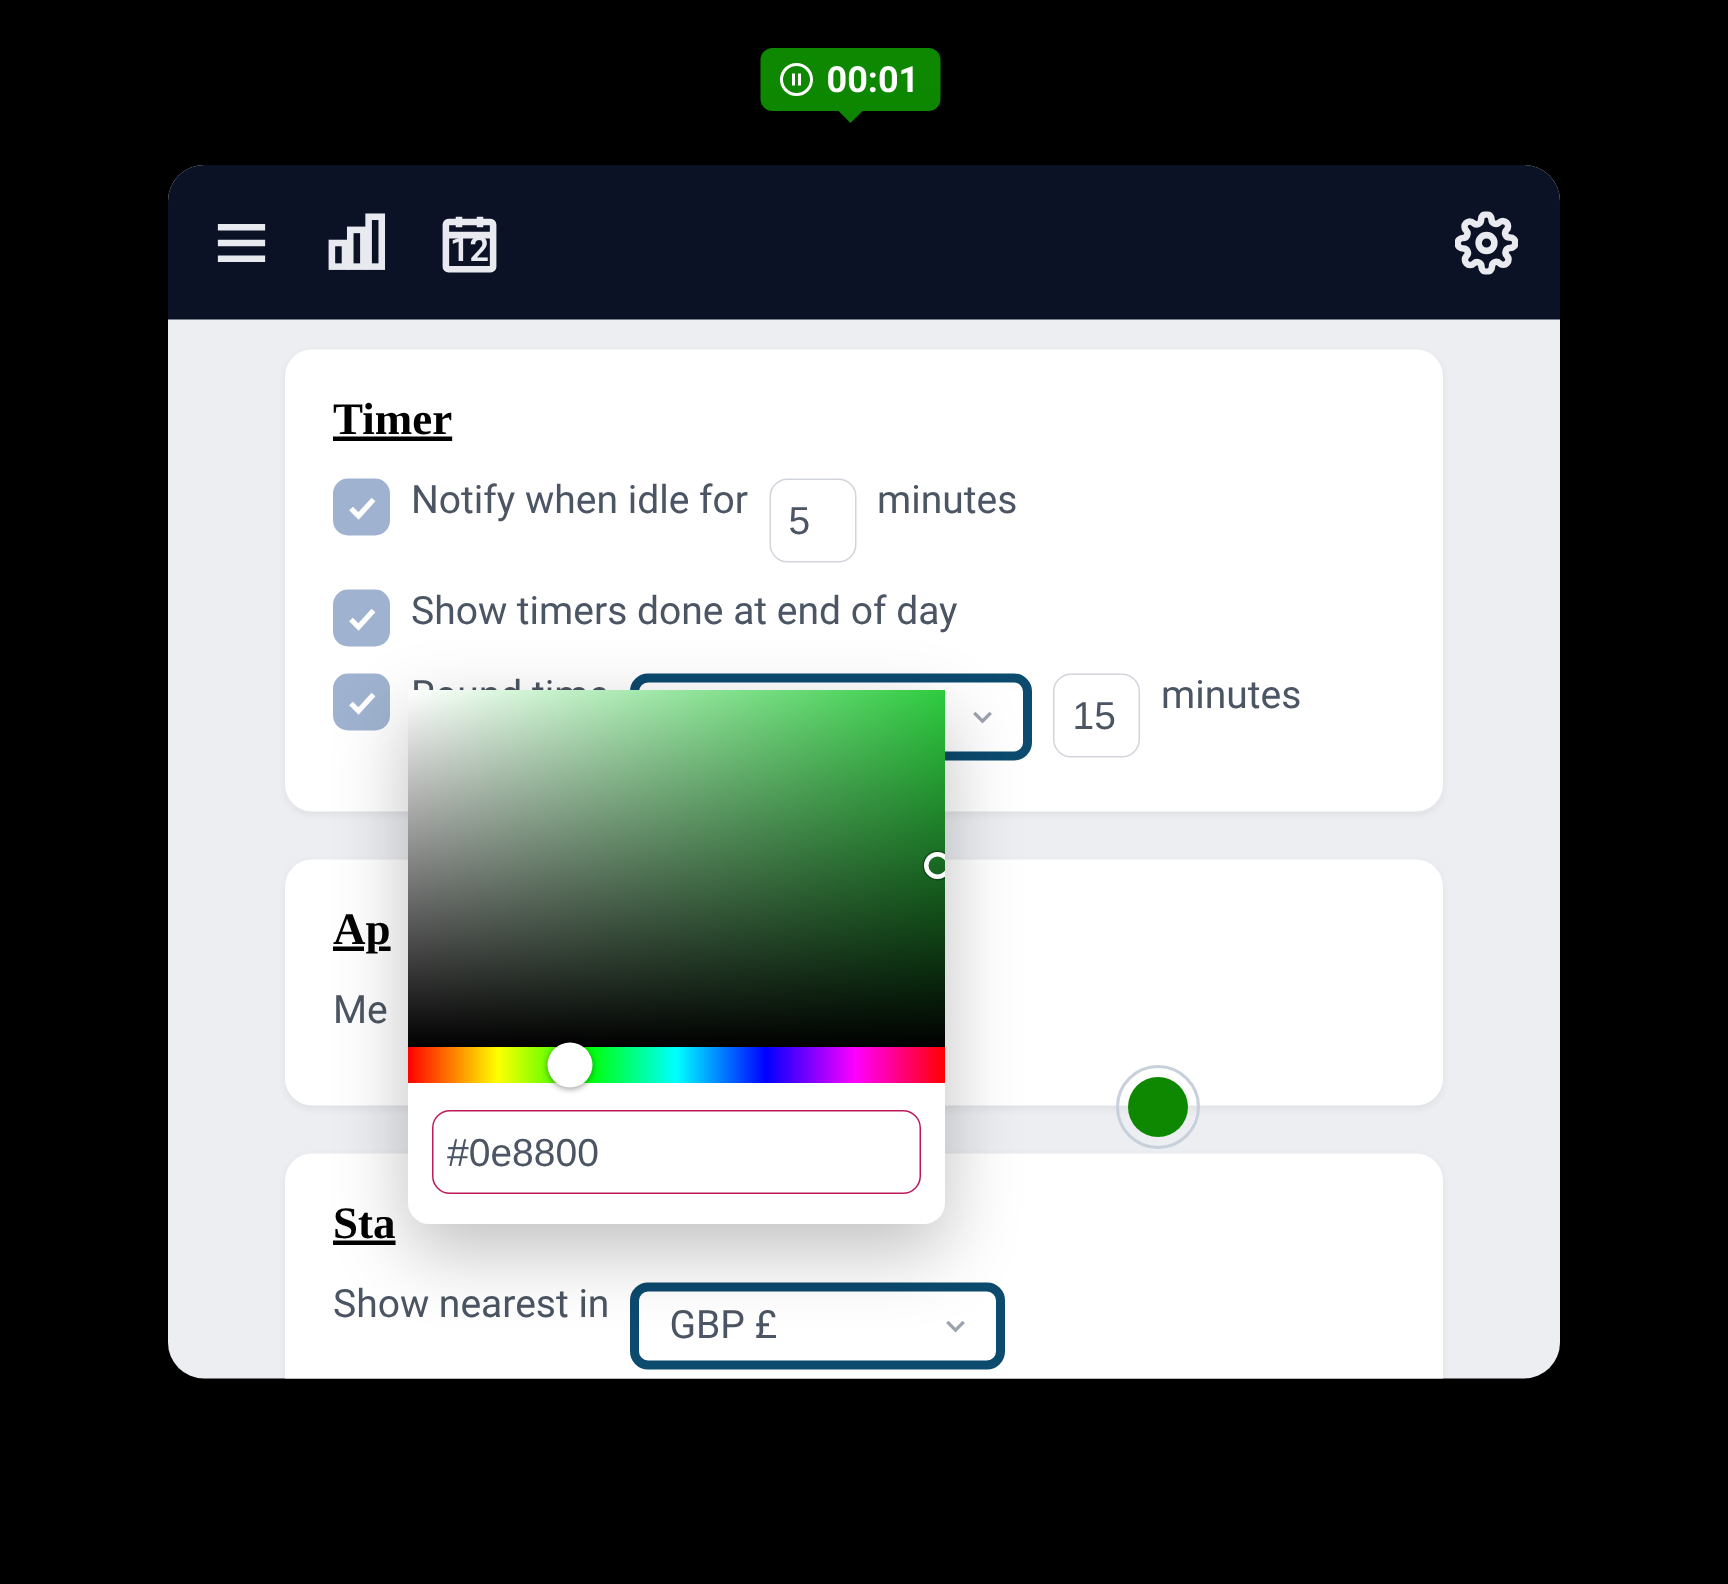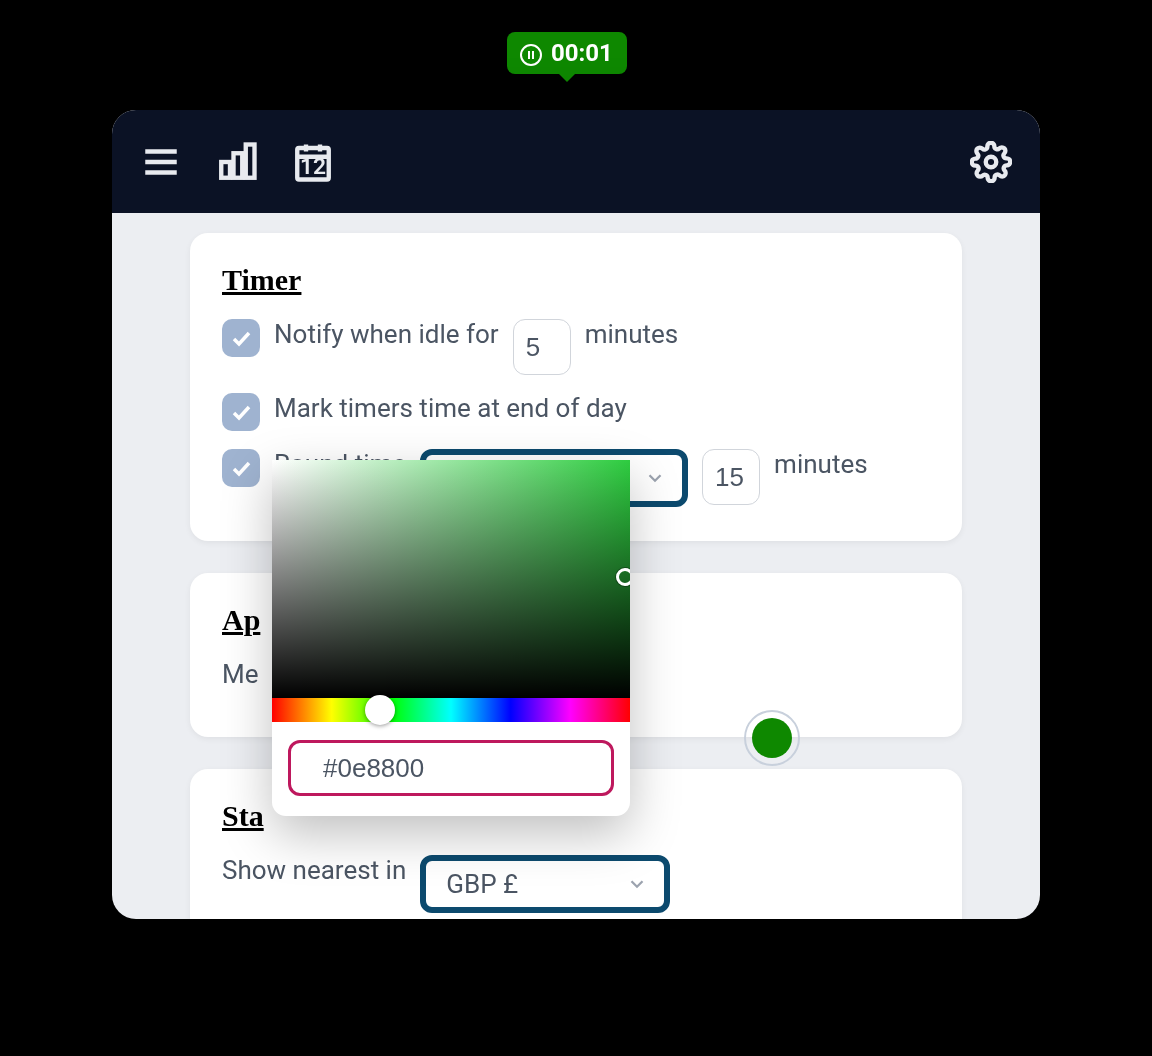--- a/index.html
+++ b/index.html
@@ -1,20 +1,20 @@
 <!DOCTYPE html>
 <html><head>
 <meta charset="utf-8">
 <style>
 *{box-sizing:border-box;margin:0;padding:0;}
 body{background:#000;width:1152px;height:1056px;overflow:hidden;font-family:-apple-system,BlinkMacSystemFont,"Segoe UI",Roboto,sans-serif;}
 .stage{position:relative;width:1152px;height:1056px;}
 
 
-.pause-badge{position:absolute;left:507px;top:32px;background:#0e8800;color:#fff;border-radius:8px;padding:7px 14px 7px 12px;display:flex;align-items:flex-end;gap:8px;font-weight:700;font-size:24px;}
+.pause-badge{position:absolute;left:507px;top:32px;background:#0e8800;color:#fff;border-radius:8px;padding:7px 14px 7px 12px;display:flex;align-items:center;gap:8px;font-weight:700;font-size:24px;}
 .pause-badge svg{width:24px;height:24px;}
 .pause-badge .arrow{position:absolute;left:50%;bottom:-8px;transform:translateX(-50%);width:0;height:0;border-left:8px solid transparent;border-right:8px solid transparent;border-top:8px solid #0e8800;}
 
 
 .window{position:absolute;left:112px;top:94px;width:928px;height:809px;background:#eceef2;border-radius:24px;overflow:hidden;box-shadow:0 20px 60px rgba(0,0,0,.5);margin-top:16px;}
 .titlebar{height:103px;background:#0b1225;display:flex;align-items:center;padding:0 28px;gap:34px;}
 .titlebar .spacer{flex:1;}
 .titlebar svg{width:42px;height:42px;stroke:#e8eaef;fill:none;stroke-width:2.5;cursor:pointer;}
 .titlebar .cal-num{font-size:13px;fill:#e8eaef;stroke:none;font-weight:600;}
 
@@ -34,21 +34,21 @@
 .swatch-wrap{width:56px;height:56px;border-radius:50%;border:2px solid #c8d0dc;display:flex;align-items:center;justify-content:center;cursor:pointer;}
 .swatch{width:40px;height:40px;border-radius:50%;background:#0e8800;}
 
 
 .picker{position:absolute;left:272px;top:460px;width:358px;background:#fff;border-radius:0 0 14px 14px;box-shadow:0 18px 50px rgba(0,0,0,.25);overflow:hidden;}
 .sat{position:relative;width:358px;height:238px;background:linear-gradient(to top,#000,transparent),linear-gradient(to right,#fff,#2ecc40);}
 .sat .cursor{position:absolute;right:-4px;top:108px;width:18px;height:18px;border:3px solid #fff;border-radius:50%;box-shadow:0 0 0 1px rgba(0,0,0,.3);}
 .hue{position:relative;height:24px;background:linear-gradient(to right,#f00,#ff0,#0f0,#0ff,#00f,#f0f,#f00);}
 .hue .thumb{position:absolute;left:108px;top:50%;transform:translate(-50%,-50%);width:30px;height:30px;border-radius:50%;background:#fff;box-shadow:0 1px 4px rgba(0,0,0,.4);}
 .picker-input-row{padding:18px 16px 20px 16px;}
-.hex-input{width:100%;height:56px;border:3px solid #be185d;border-radius:12px;padding:0 32px;font-size:26px;color:#4b5563;background:#fff;}
+.hex-input{width:100%;height:56px;border:1px solid #be185d;border-radius:12px;padding:0 9px;font-size:26px;color:#4b5563;background:#fff;}
 </style>
 </head>
 <body>
 
 <div class="stage">
 
   <div class="pause-badge">
     <svg viewBox="0 0 24 24">
         <circle cx="12" cy="12" r="10" fill="none" stroke="#fff" stroke-width="2"></circle>
         <rect x="9" y="8" width="2" height="8" fill="#fff"></rect>
@@ -100,21 +100,21 @@
           <input class="num-input" value="5" style="">
           <span>minutes</span>
         </div>
 
         <div class="row">
           <div class="chk">
               <svg viewBox="0 0 24 24">
                 <polyline points="5 13 10 18 20 7"></polyline>
               </svg>
             </div>
-          <span>Mark timers time at end of day</span>
+          <span>Show timers done at end of day</span>
         </div>
 
         <div class="row">
           <div class="chk">
               <svg viewBox="0 0 24 24">
                 <polyline points="5 13 10 18 20 7"></polyline>
               </svg>
             </div>
           <span>Round time</span>
           <div class="select" style="width:268px">

